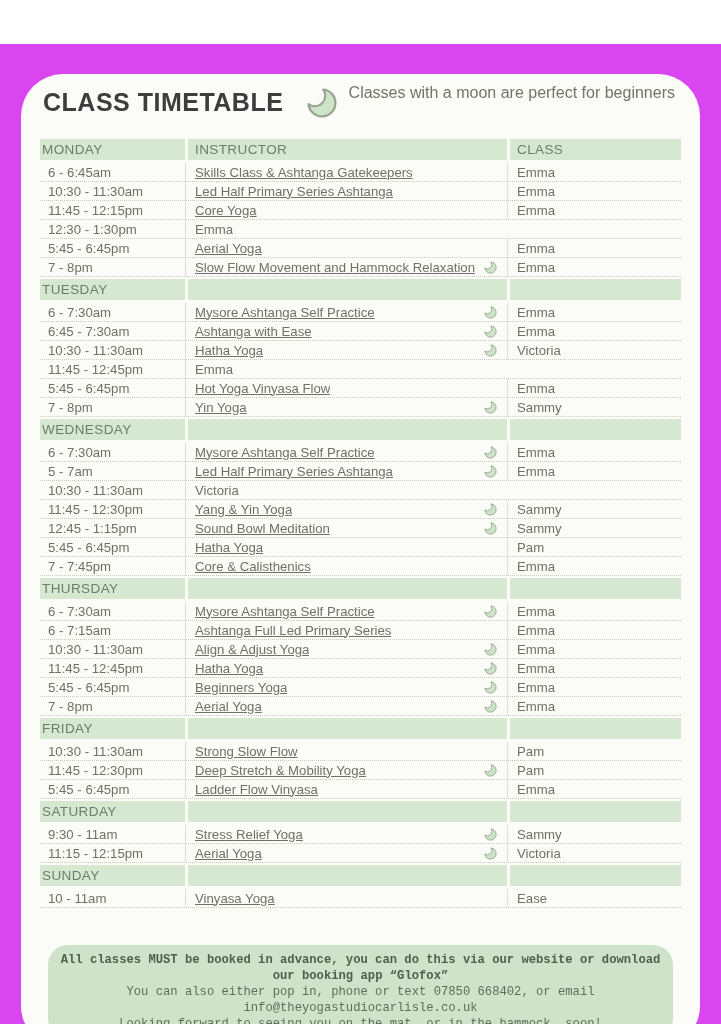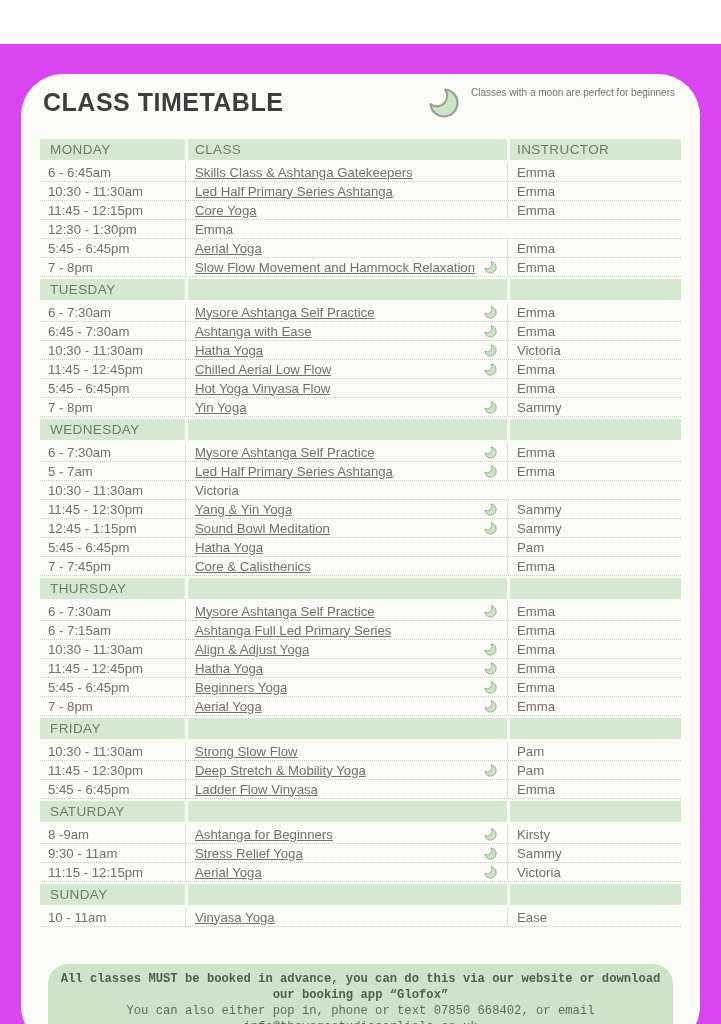--- a/index.html
+++ b/index.html
@@ -13,33 +13,33 @@
   .card {
     position:absolute; left:21px; right:21px; top:30px; bottom:20px;
     background:#fbfbf7; border-radius:42px;
   }
   .card-inner { padding:9px 19px 0 19px; }
 
   
   .header { display:flex; justify-content:space-between; align-items:flex-start; padding:0 6px 0 3px; }
   .title { font-size:25px; font-weight:bold; letter-spacing:0.5px; color:#3d3d3d; line-height:38px; }
   .legend { display:flex; align-items:flex-start; gap:9px; margin-top:2px; }
-  .legend-text { font-size:10px; line-height:16px; color:#74746e; }
+  .legend-text { font-size:16px; line-height:16px; color:#74746e; }
   svg.moon path { fill:#cde4c8; stroke:#93a390; stroke-width:1.4; stroke-linejoin:round; }
   .legend-moon { width:36px; height:36px; flex:0 0 auto; }
 
   
   .table { margin-top:18px; }
   .band, .row { display:grid; grid-template-columns:145px 322px 1fr; }
   .band { height:21px; margin-bottom:3px; }
   .band-cell {
     background:#d6e8d1; color:#6d7d69; font-size:13.5px; letter-spacing:0.4px;
     display:flex; align-items:center; height:21px;
   }
-  .band-cell.c1 { padding-left:10px; }
+  .band-cell.c1 { padding-left:2px; }
   .band-cell.c2, .band-cell.c3 { border-left:3px solid #fbfbf7; padding-left:7px; }
 
   .rows { margin-bottom:2px; }
   .row { height:19px; border-bottom:1px dotted #c9c9c2; }
   .cell { display:flex; align-items:center; height:100%; font-size:13.2px; color:#71716b; }
   .cell.time { padding-left:8px; }
   .cell.cls, .cell.ins { border-left:1px solid #dedfd8; padding-left:9px; }
   .cname { white-space:nowrap; overflow:hidden;text-decoration:underline; }
   .row-moon { width:15px; height:15px; margin-left:auto; margin-right:9px; flex:0 0 auto; }
 
@@ -66,22 +66,22 @@
           </svg>
           <div class="legend-text">
             <div>Classes with a moon are perfect for beginners</div>
           </div>
         </div>
       </div>
 
       <div class="table" id="table">
           <div class="band">
             <div class="band-cell c1">MONDAY</div>
+            <div class="band-cell c3">INSTRUCTOR</div>
             <div class="band-cell c2">CLASS</div>
-            <div class="band-cell c3">INSTRUCTOR</div>
           </div>
           <div class="rows">
             <div class="row">
               <div class="cell time">6 - 6:45am</div>
               <div class="cell cls">
                 <span class="cname">Skills Class &amp; Ashtanga Gatekeepers</span>
               </div>
               <div class="cell ins">Emma</div>
             </div>
             <div class="row">
@@ -151,26 +151,20 @@
               <div class="cell cls">
                 <span class="cname">Hatha Yoga</span>
                 <svg class="moon row-moon" viewBox="0 0 24 24">
                   <path d="M21 12.79A9 9 0 1 1 11.21 3 7 7 0 0 0 21 12.79z" transform="scale(-1 1) translate(-24 0)"></path>
                 </svg>
               </div>
               <div class="cell ins">Victoria</div>
             </div>
             <div class="row">
               <div class="cell time">11:45 - 12:45pm</div>
-              <div class="cell cls">
-                <span class="cname">Chilled Aerial Low Flow</span>
-                <svg class="moon row-moon" viewBox="0 0 24 24">
-                  <path d="M21 12.79A9 9 0 1 1 11.21 3 7 7 0 0 0 21 12.79z" transform="scale(-1 1) translate(-24 0)"></path>
-                </svg>
-              </div>
               <div class="cell ins">Emma</div>
             </div>
             <div class="row">
               <div class="cell time">5:45 - 6:45pm</div>
               <div class="cell cls">
                 <span class="cname">Hot Yoga Vinyasa Flow</span>
               </div>
               <div class="cell ins">Emma</div>
             </div>
             <div class="row">
@@ -343,30 +337,20 @@
               </div>
               <div class="cell ins">Emma</div>
             </div>
           </div>
           <div class="band">
             <div class="band-cell c1">SATURDAY</div>
             <div class="band-cell c2"></div>
             <div class="band-cell c3"></div>
           </div>
           <div class="rows">
-            <div class="row">
-              <div class="cell time">8 -9am</div>
-              <div class="cell cls">
-                <span class="cname">Ashtanga for Beginners</span>
-                <svg class="moon row-moon" viewBox="0 0 24 24">
-                  <path d="M21 12.79A9 9 0 1 1 11.21 3 7 7 0 0 0 21 12.79z" transform="scale(-1 1) translate(-24 0)"></path>
-                </svg>
-              </div>
-              <div class="cell ins">Kirsty</div>
-            </div>
             <div class="row">
               <div class="cell time">9:30 - 11am</div>
               <div class="cell cls">
                 <span class="cname">Stress Relief Yoga</span>
                 <svg class="moon row-moon" viewBox="0 0 24 24">
                   <path d="M21 12.79A9 9 0 1 1 11.21 3 7 7 0 0 0 21 12.79z" transform="scale(-1 1) translate(-24 0)"></path>
                 </svg>
               </div>
               <div class="cell ins">Sammy</div>
             </div>

